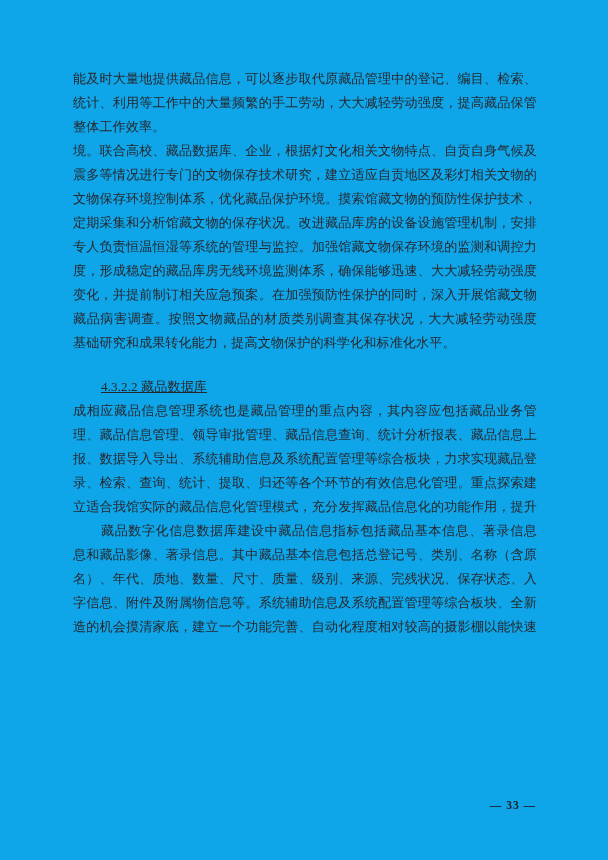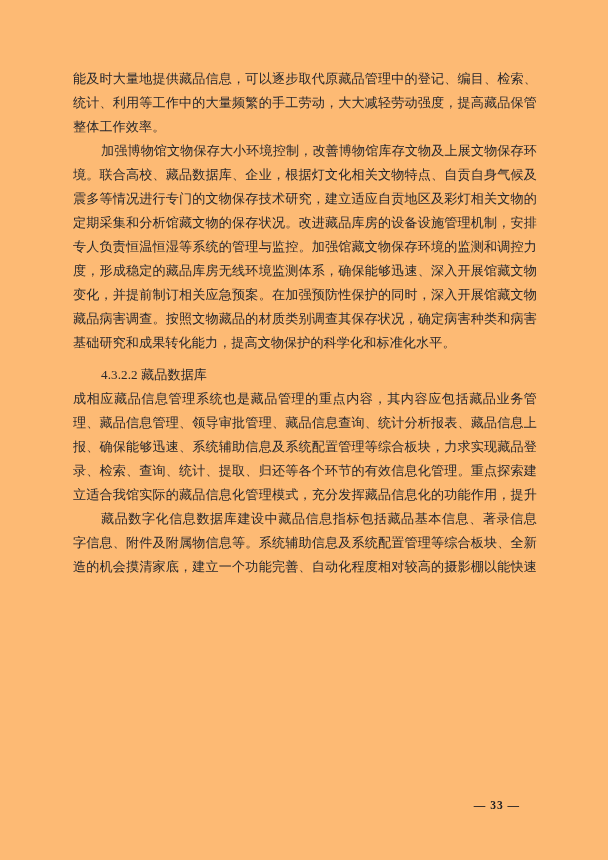--- a/index.html
+++ b/index.html
@@ -4,94 +4,96 @@
 <style>
   html, body {
     margin: 0;
     padding: 0;
     background: #ffffff;
   }
   .page {
     position: relative;
     width: 608px;
     height: 860px;
-    background: #fdba74;
+    background: #0ea5e9;
     overflow: hidden;
     font-family: "Liberation Serif", "DejaVu Serif", serif;
   }
   .text-block {
     position: absolute;
     left: 73px;
     top: 67px;
     width: 464px;
     color: #27272c;
     font-size: 13.1px;
   }
   .para { margin: 0; }
-  .para.heading { margin-top: 8px; }
+  .para.heading { margin-top: 20px; text-decoration: underline; }
   .line {
     height: 24px;
     line-height: 24px;
     white-space: nowrap;
     overflow: visible;
     letter-spacing: 0.1px;
   }
   .line.fill {
     white-space: normal;
     text-align: justify;
     text-align-last: justify;
     overflow: hidden;
   }
   .line.indent {
     text-indent: 28px;
   }
   .footer-num {
     position: absolute;
     top: 797px;
-    left: 0;
+    left: 16px;
     width: 520px;
     text-align: right;
     font-size: 11.5px;
     font-weight: bold;
     color: #1e1e22;
     letter-spacing: 1px;
     line-height: 16px;
   }
 </style>
 </head>
 <body>
 
 <div class="page">
   <div class="text-block">
       <div class="para">
         <div class="line fill">能及时大量地提供藏品信息，可以逐步取代原藏品管理中的登记、编目、检索、</div>
         <div class="line fill">统计、利用等工作中的大量频繁的手工劳动，大大减轻劳动强度，提高藏品保管</div>
         <div class="line">整体工作效率。</div>
       </div>
       <div class="para">
-        <div class="line fill indent">加强博物馆文物保存大小环境控制，改善博物馆库存文物及上展文物保存环</div>
         <div class="line fill">境。联合高校、藏品数据库、企业，根据灯文化相关文物特点、自贡自身气候及地</div>
         <div class="line fill">震多等情况进行专门的文物保存技术研究，建立适应自贡地区及彩灯相关文物的</div>
+        <div class="line fill">文物保存环境控制体系，优化藏品保护环境。摸索馆藏文物的预防性保护技术，</div>
         <div class="line fill">定期采集和分析馆藏文物的保存状况。改进藏品库房的设备设施管理机制，安排</div>
         <div class="line fill">专人负责恒温恒湿等系统的管理与监控。加强馆藏文物保存环境的监测和调控力</div>
-        <div class="line fill">度，形成稳定的藏品库房无线环境监测体系，确保能够迅速、深入开展馆藏文物</div>
+        <div class="line fill">度，形成稳定的藏品库房无线环境监测体系，确保能够迅速、大大减轻劳动强度</div>
         <div class="line fill">变化，并提前制订相关应急预案。在加强预防性保护的同时，深入开展馆藏文物</div>
-        <div class="line fill">藏品病害调查。按照文物藏品的材质类别调查其保存状况，确定病害种类和病害</div>
+        <div class="line fill">藏品病害调查。按照文物藏品的材质类别调查其保存状况，大大减轻劳动强度</div>
         <div class="line">基础研究和成果转化能力，提高文物保护的科学化和标准化水平。</div>
       </div>
       <div class="para heading">
         <div class="line indent">4.3.2.2 藏品数据库</div>
       </div>
       <div class="para">
         <div class="line fill">成相应藏品信息管理系统也是藏品管理的重点内容，其内容应包括藏品业务管</div>
         <div class="line fill">理、藏品信息管理、领导审批管理、藏品信息查询、统计分析报表、藏品信息上</div>
-        <div class="line fill">报、确保能够迅速、系统辅助信息及系统配置管理等综合板块，力求实现藏品登</div>
+        <div class="line fill">报、数据导入导出、系统辅助信息及系统配置管理等综合板块，力求实现藏品登</div>
         <div class="line fill">录、检索、查询、统计、提取、归还等各个环节的有效信息化管理。重点探索建</div>
         <div class="line fill">立适合我馆实际的藏品信息化管理模式，充分发挥藏品信息化的功能作用，提升</div>
       </div>
       <div class="para">
         <div class="line fill indent">藏品数字化信息数据库建设中藏品信息指标包括藏品基本信息、著录信息</div>
+        <div class="line fill">息和藏品影像、著录信息。其中藏品基本信息包括总登记号、类别、名称（含原</div>
+        <div class="line fill">名）、年代、质地、数量、尺寸、质量、级别、来源、完残状况、保存状态、入</div>
         <div class="line fill">字信息、附件及附属物信息等。系统辅助信息及系统配置管理等综合板块、全新改</div>
         <div class="line fill">造的机会摸清家底，建立一个功能完善、自动化程度相对较高的摄影棚以能快速</div>
       </div>
     </div>
   <div class="footer-num">— 33 —</div>
 </div>
 
 </body></html>

